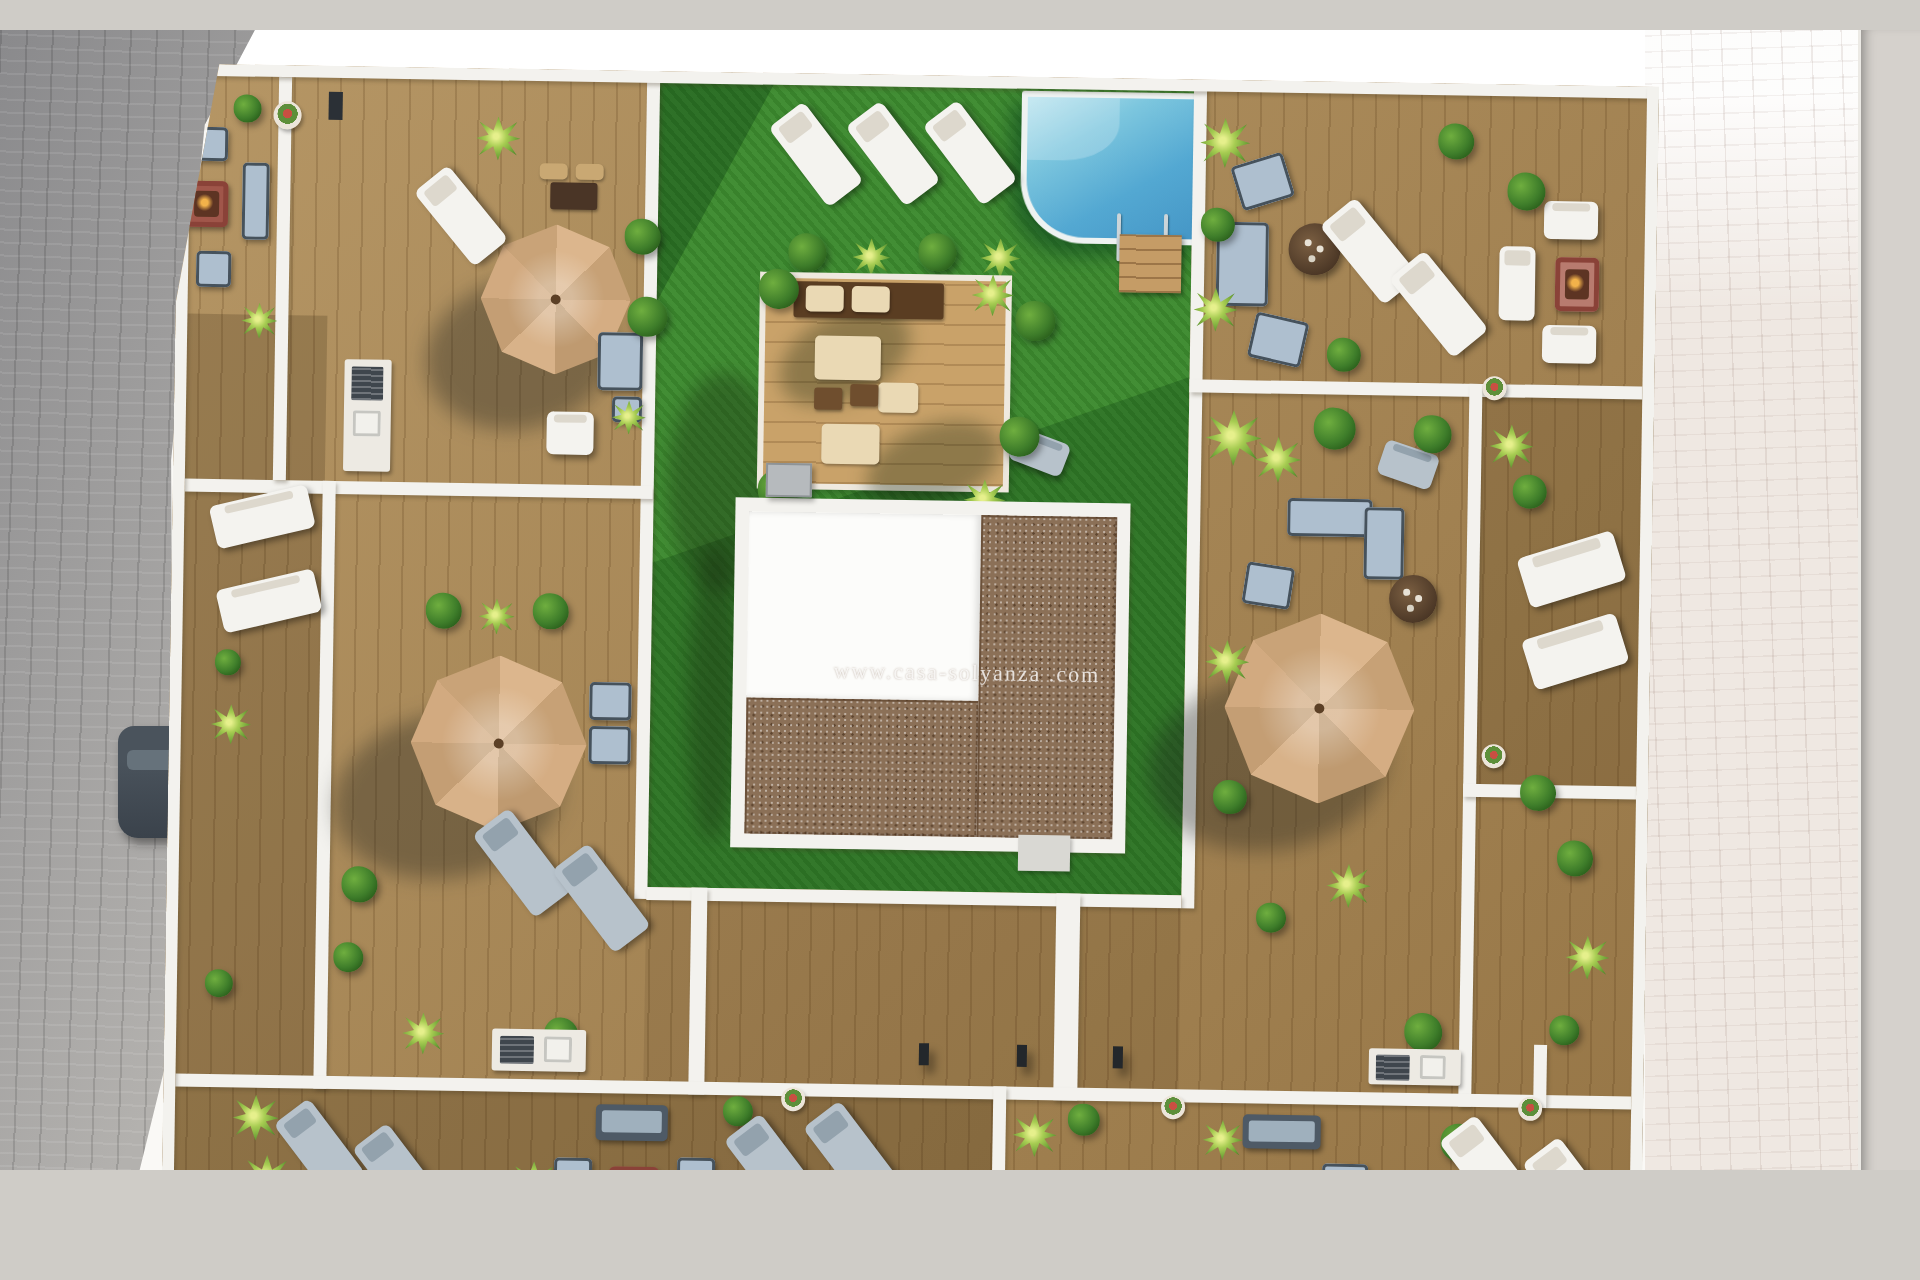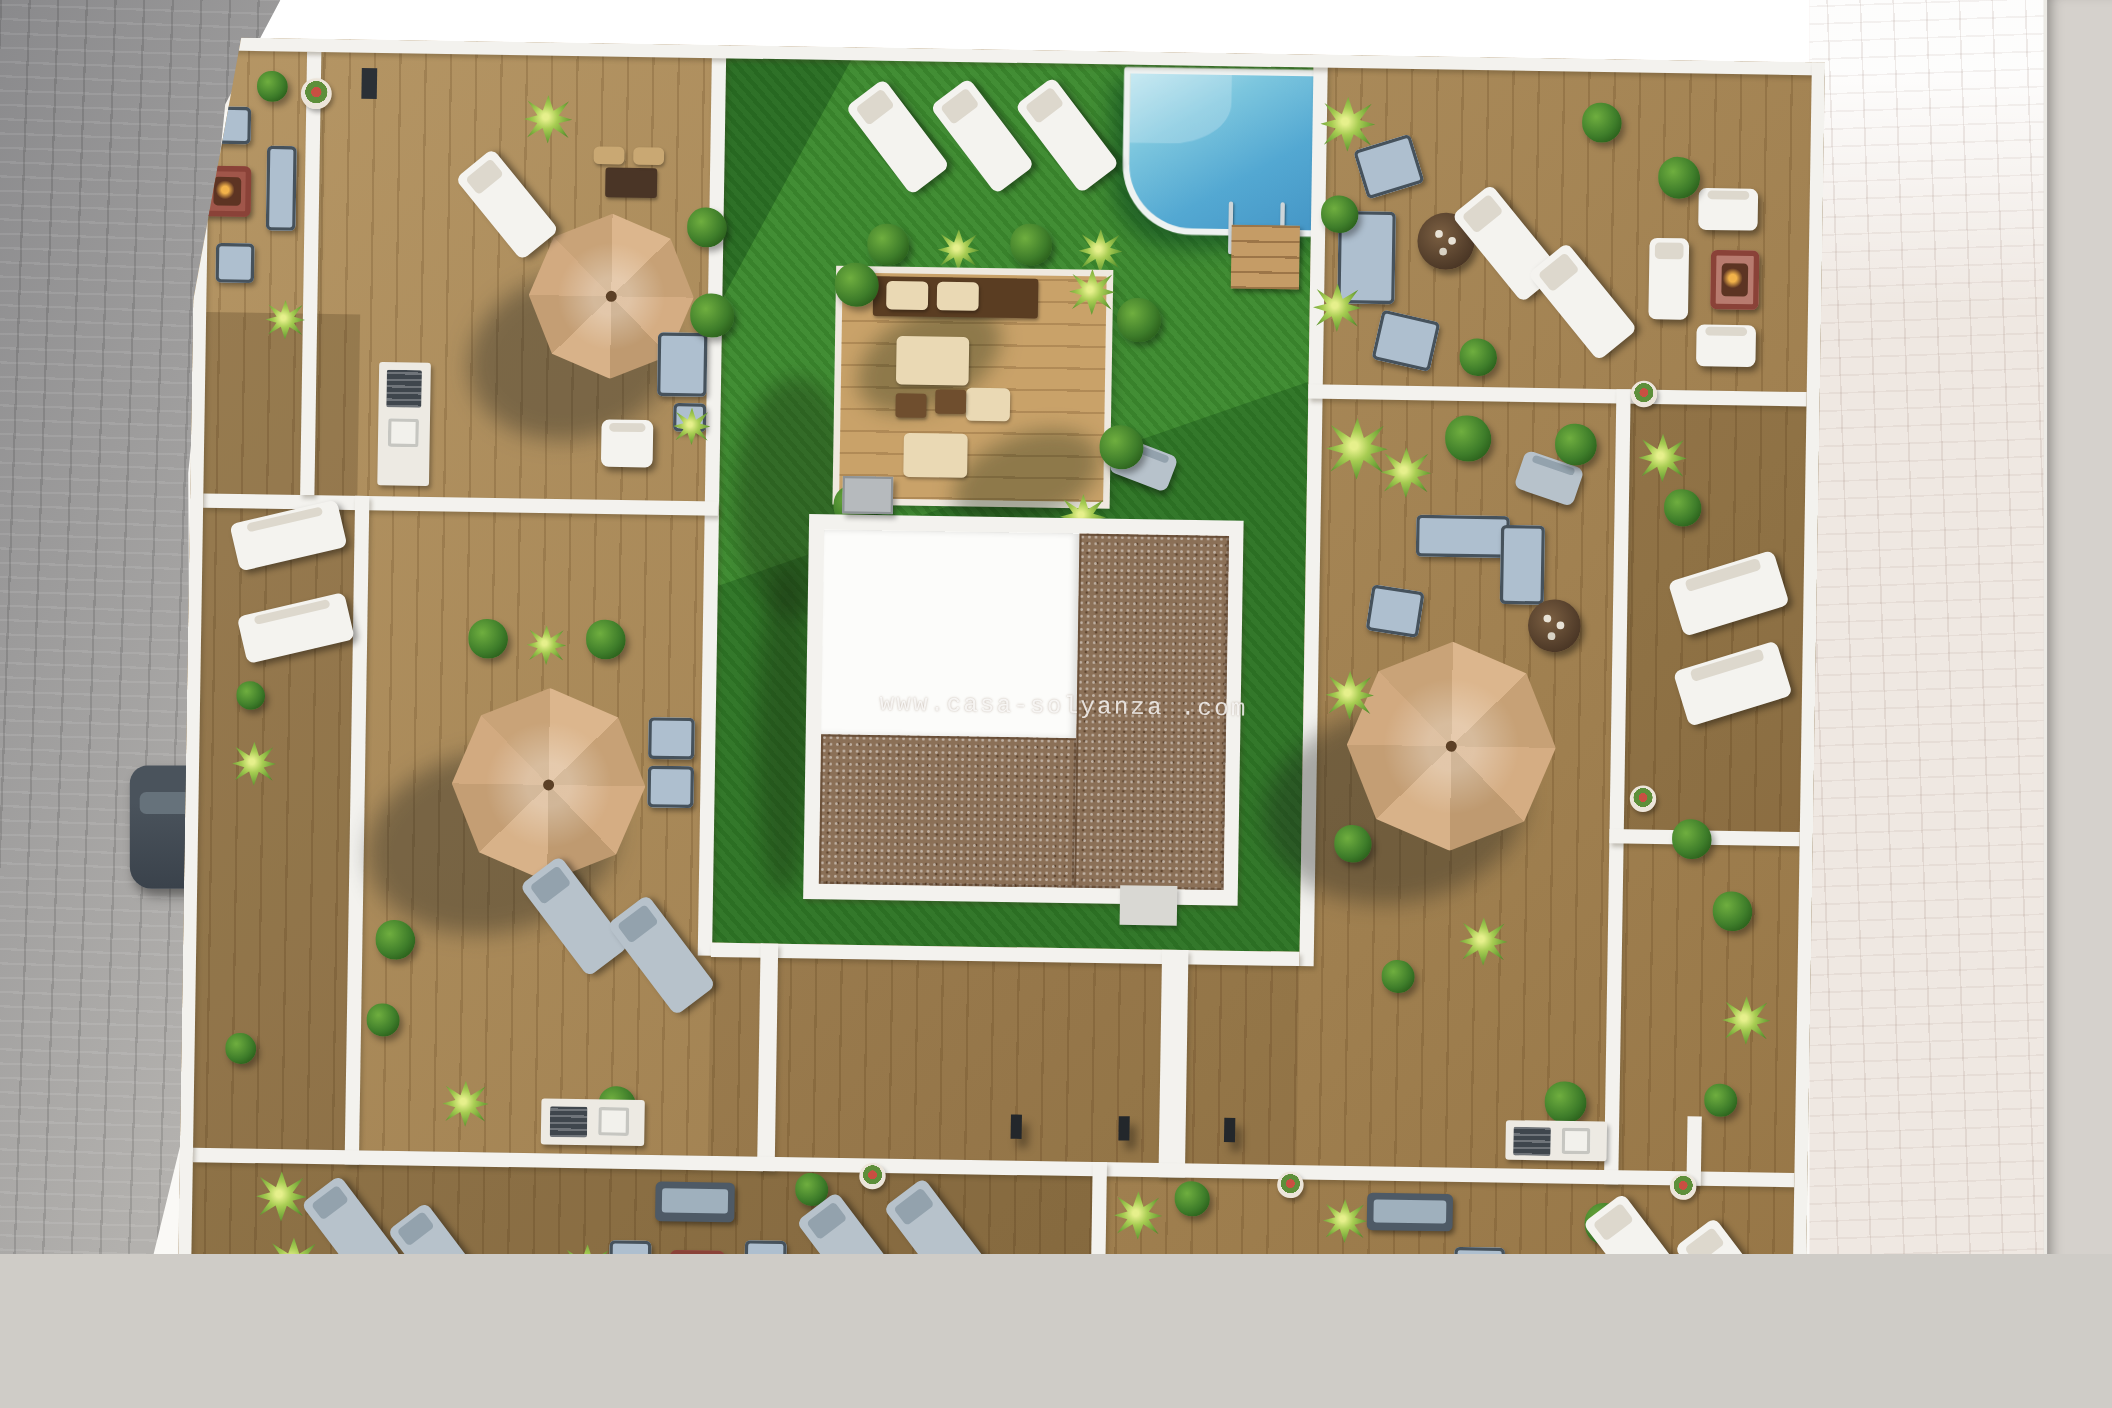--- a/index.html
+++ b/index.html
@@ -1,17 +1,17 @@
 <!DOCTYPE html>
 <html style="--c-sun_pavement: #faf9f6; --c-gray_pavers: #b3b1ae; --c-shadow_pavers: #84868e; --c-pink_pavers: #efe8e2; --c-road: #d5d1cc; --c-deck_wood: #a5834f; --c-pergola_wood: #c9a269; --c-wall_white: #f3f2ee; --c-lawn_green: #3c8a2e; --c-pool_water: #53a8d2; --c-pool_rim: #eef2f1; --c-gravel_roof: #8b7057; --c-roof_white: #fcfcfa; --c-umbrella_tan: #d2ab83; --c-lounger_white: #f4f3ef; --c-cushion_gray: #aebfcf; --c-frame_dark: #46525c; --c-fire_table: #a0564a; --c-bush_green: #3e7d2a; --c-palm_green: #a7cc52; --c-car_body: #3a424b;"><head>
 <meta charset="utf-8">
 <style>
   html,body{margin:0;padding:0;background:#cfccc7;}
   #stage{position:relative;width:1920px;height:1140px;overflow:hidden;
-         font-family:Liberation Mono, monospace;background:var(--c-sun_pavement,#faf9f6);}
+         font-family:Liberation Serif, serif;background:var(--c-sun_pavement,#faf9f6);margin-top:30px;}
   .abs{position:absolute;}
   
   #road-left{background:var(--c-road,#d8d4cf);border-right:3px solid #c3bfba;}
   #road-right{background:var(--c-road,#d4d0cb);box-shadow:inset 10px 0 12px -7px rgba(0,0,0,.35);border-left:3px solid #eceae5;}
   #sun-top{background:linear-gradient(180deg,#ffffff 0 55%,#f3f0ea 100%);}
   #pavers-left{background-color:var(--c-gray_pavers,#b3b1ae);
     background-image:
       repeating-linear-gradient(92deg,rgba(0,0,0,.12) 0 2px,transparent 2px 26px),
       repeating-linear-gradient(2deg,rgba(255,255,255,.09) 0 2px,transparent 2px 13px),
       linear-gradient(115deg,rgba(70,73,84,.38),rgba(140,140,146,0) 55%);

